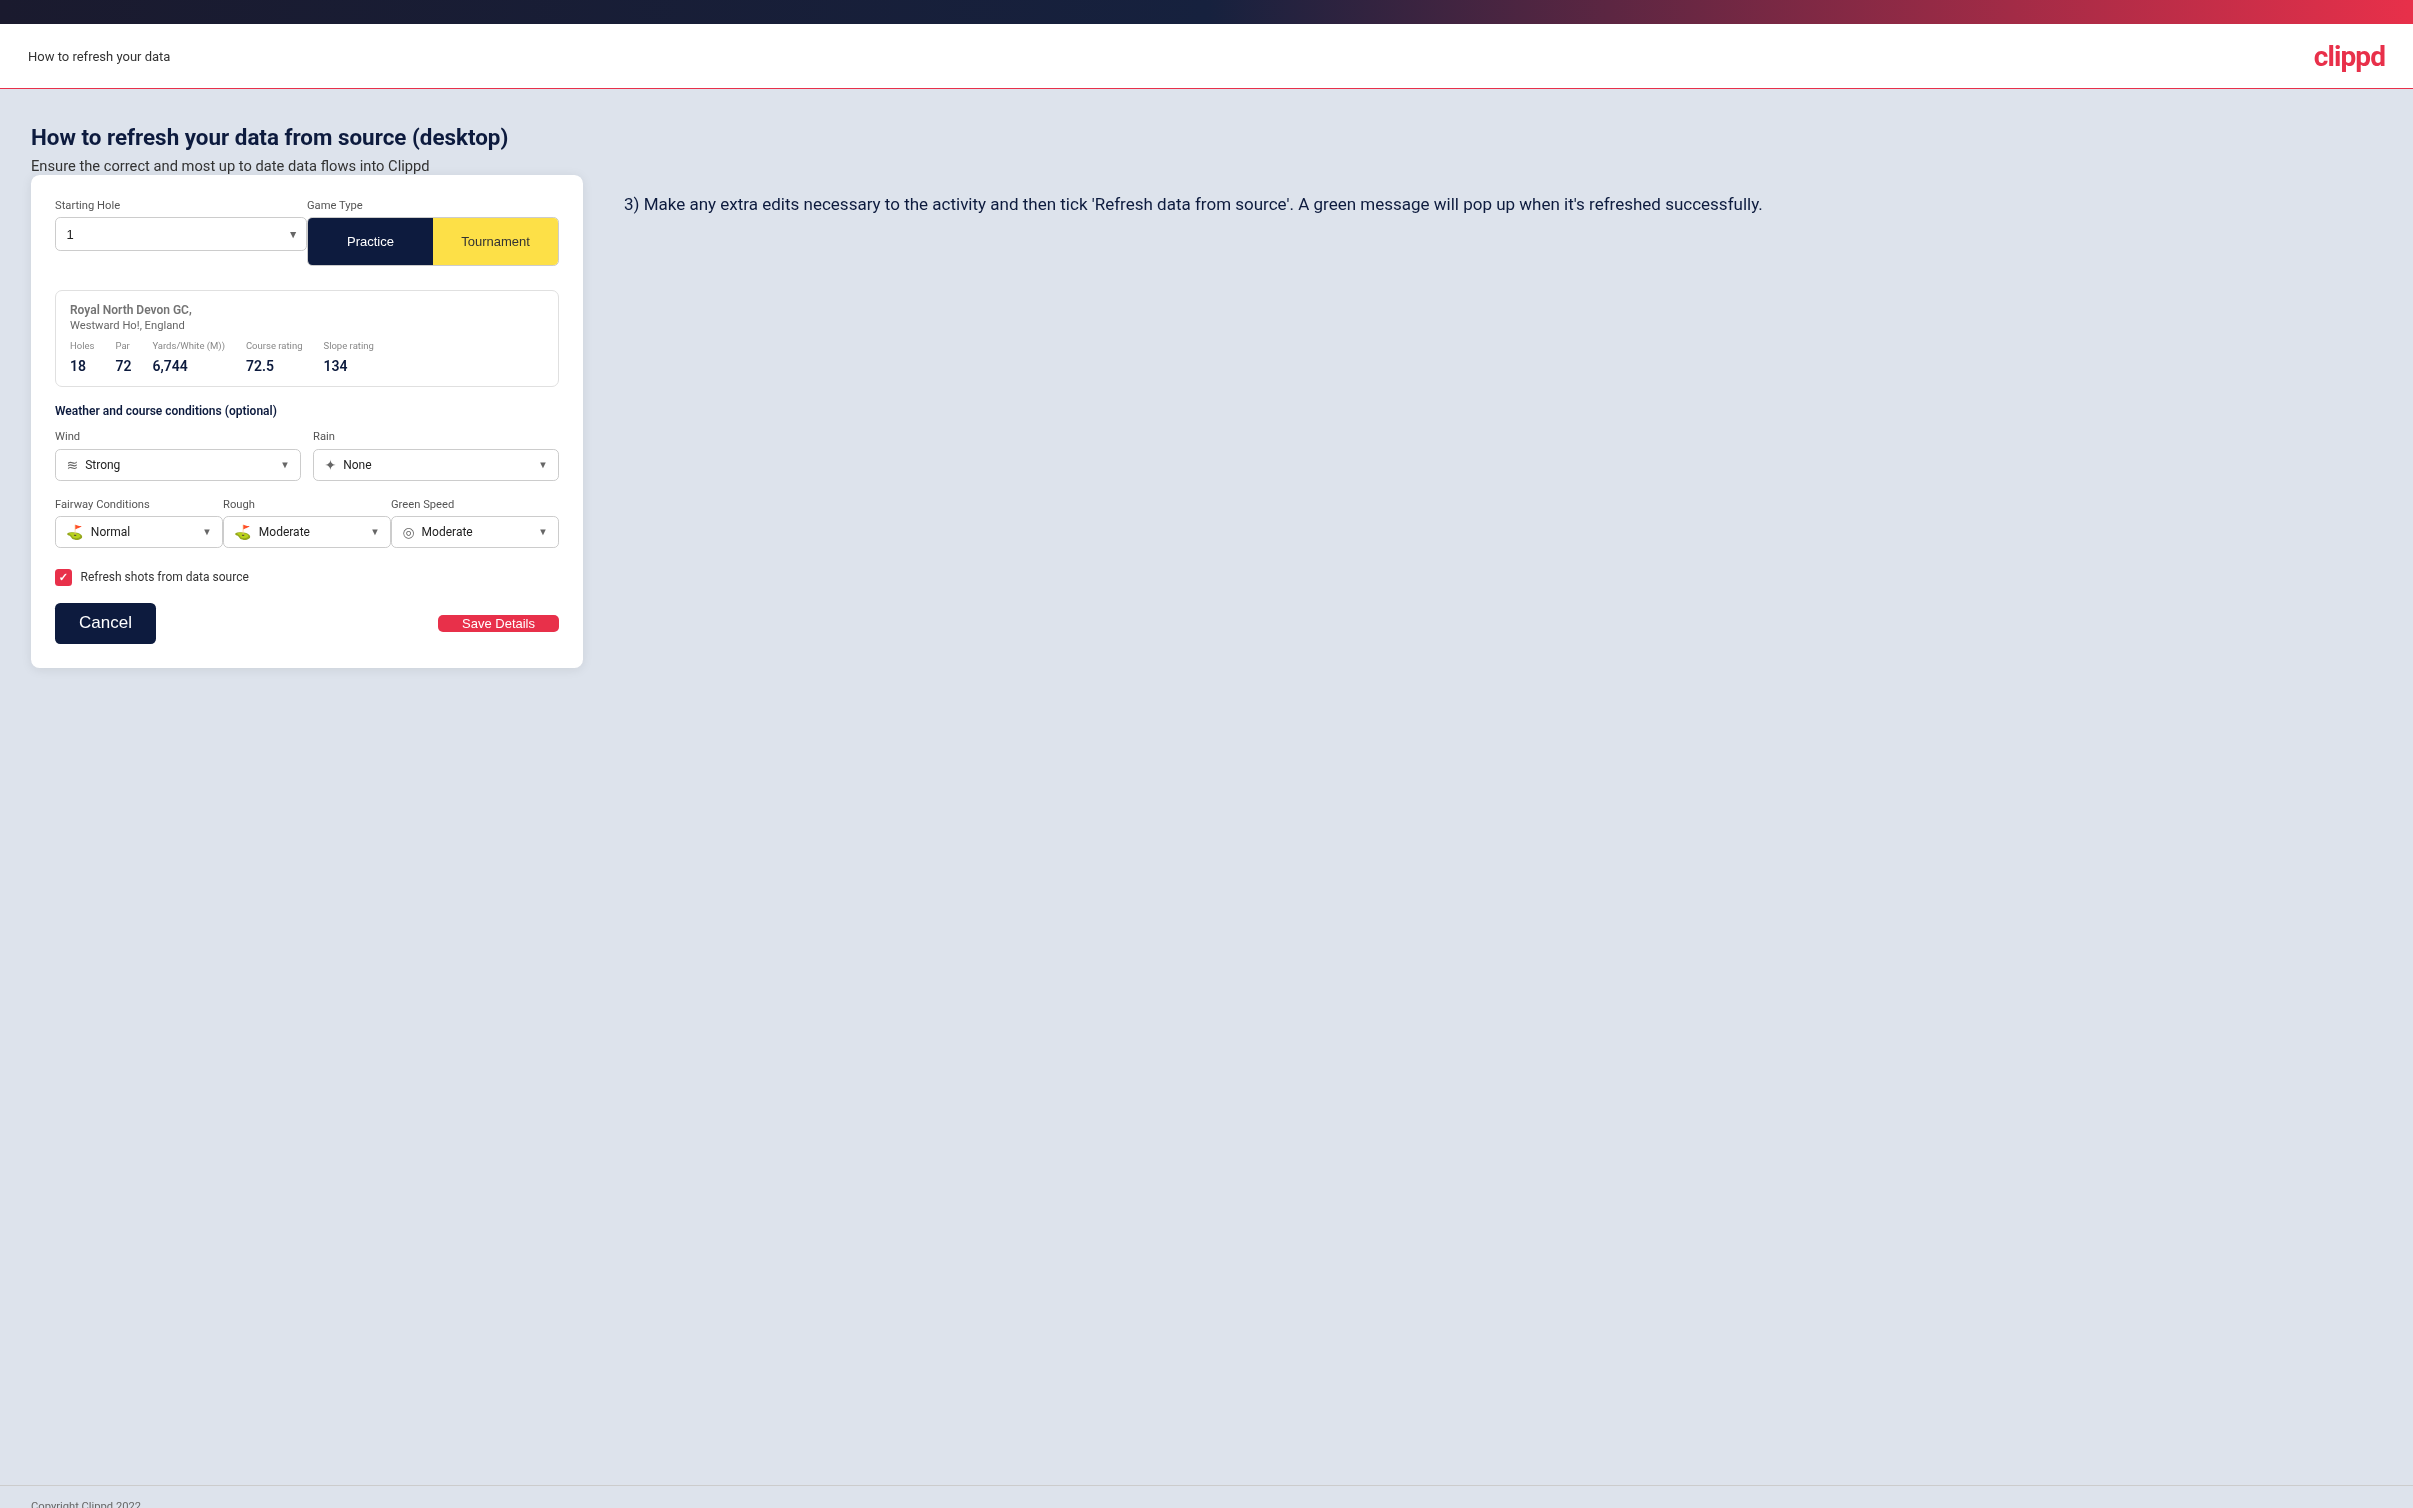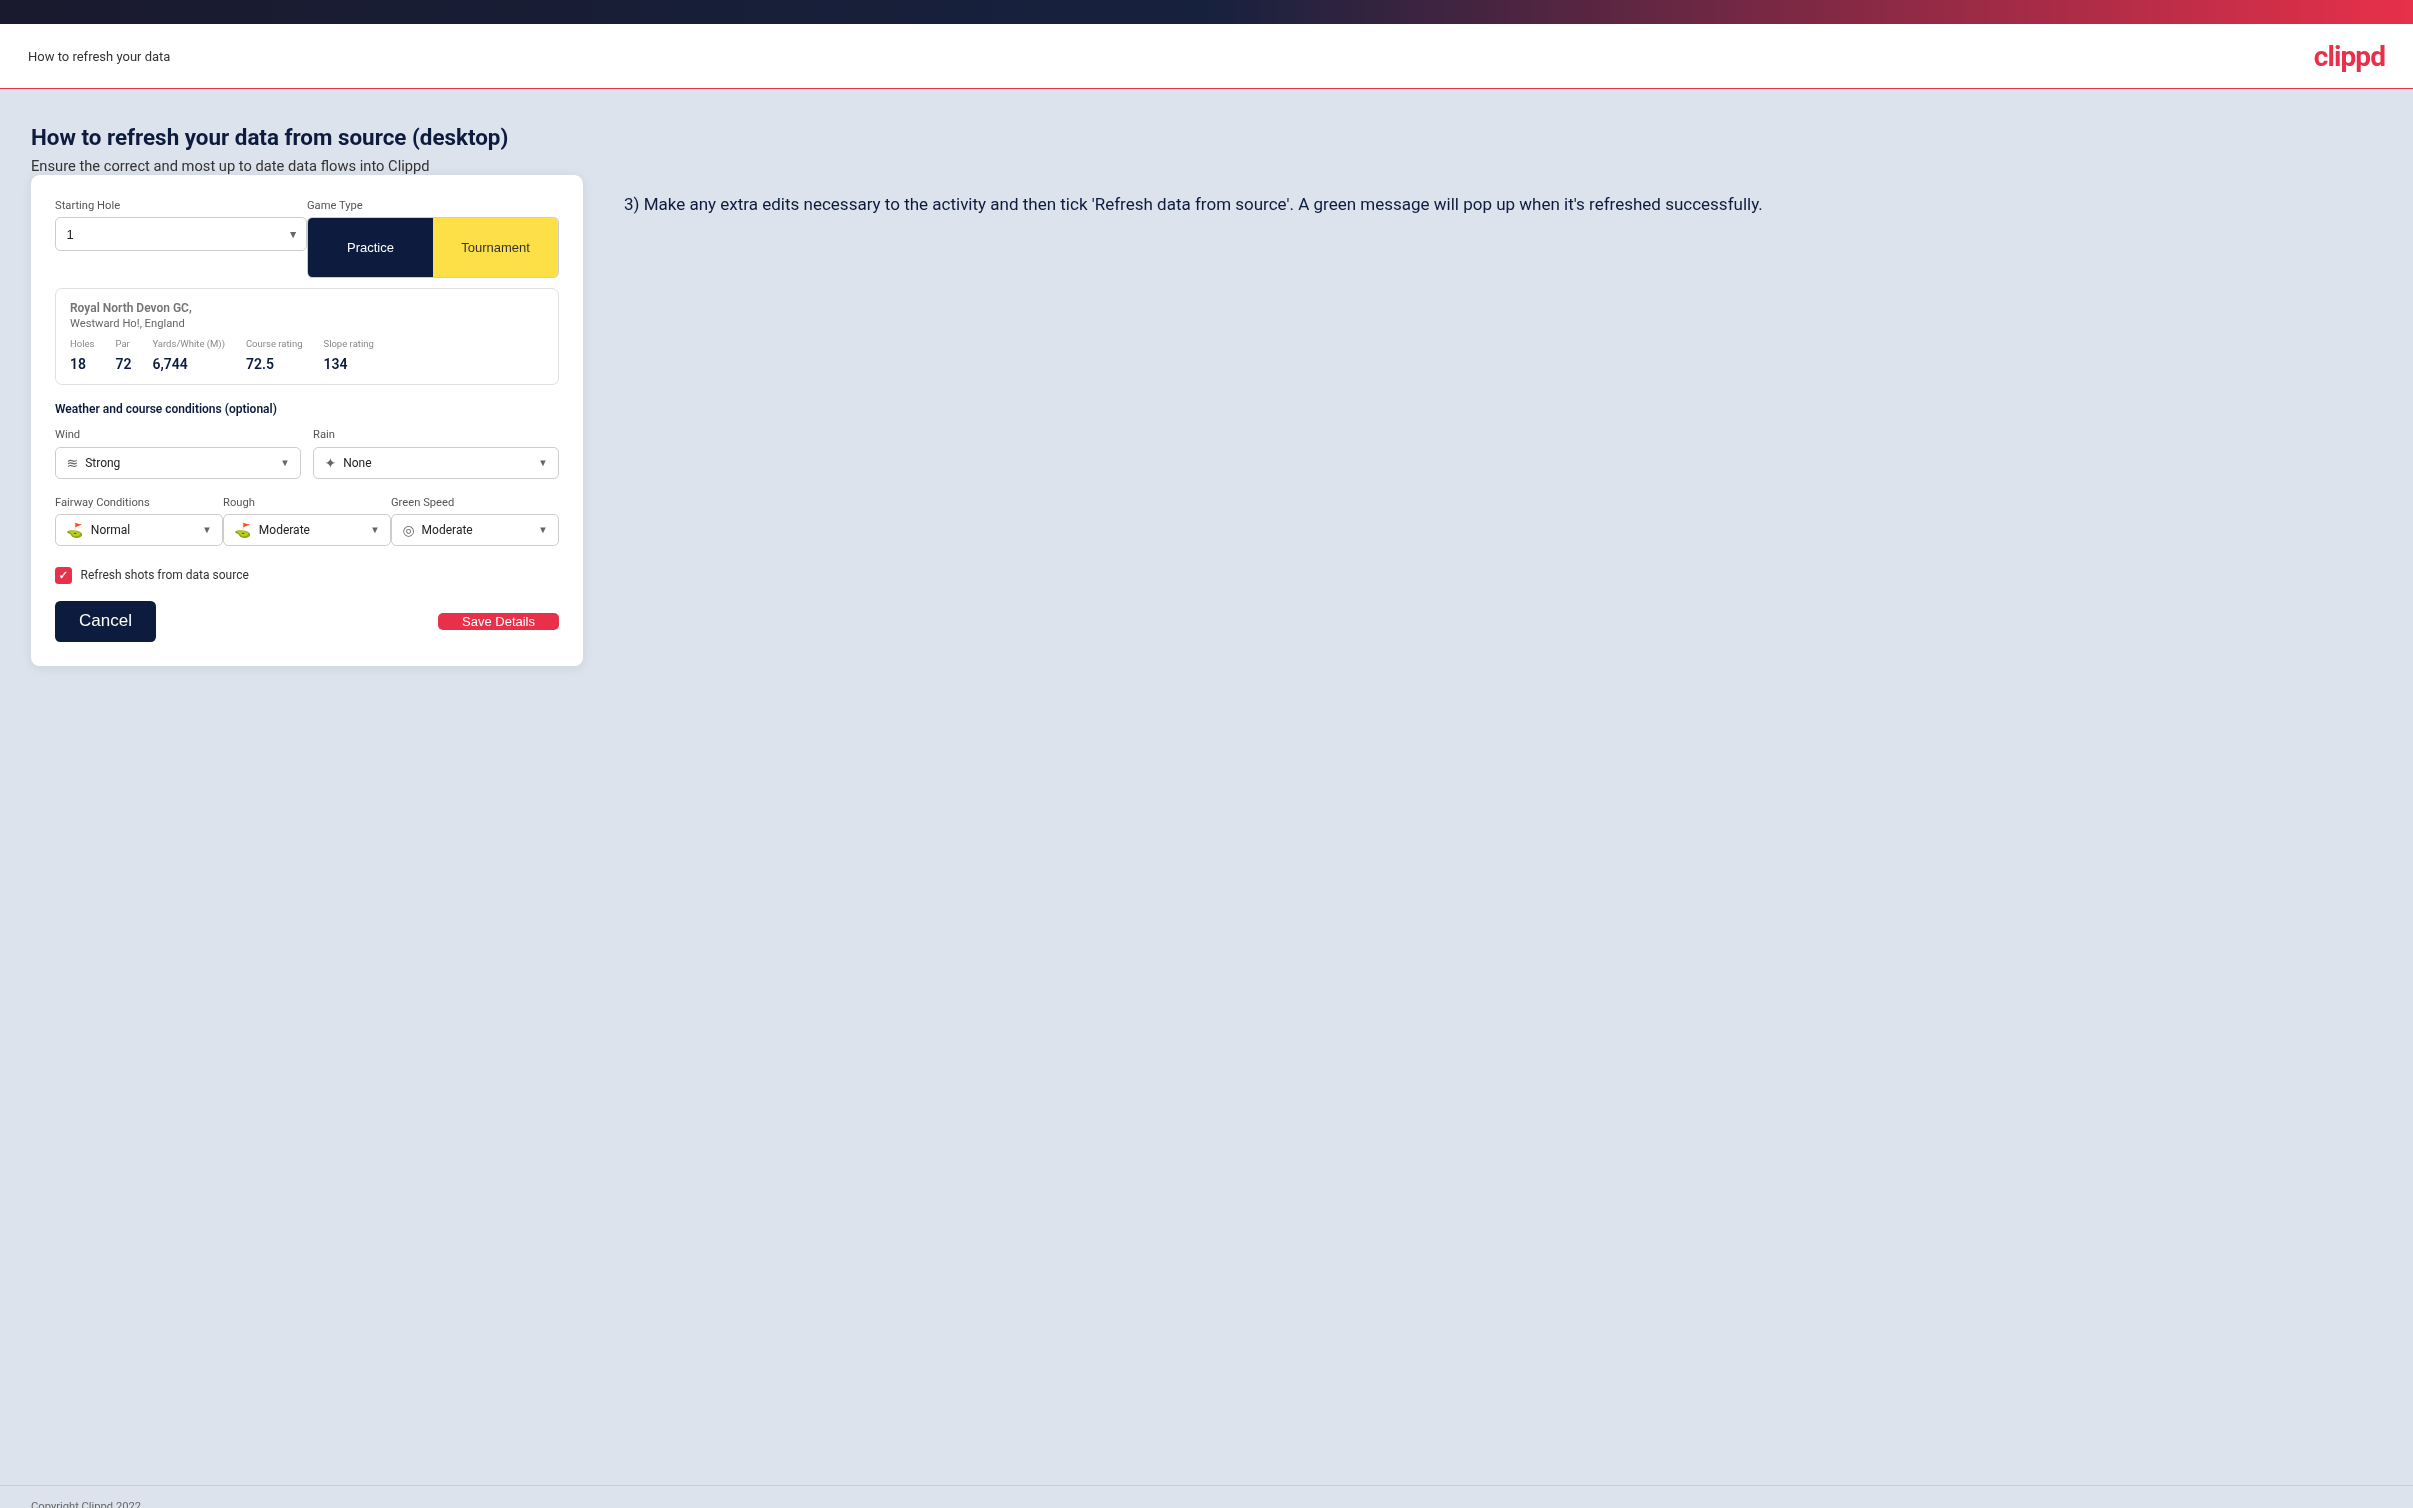--- a/index.html
+++ b/index.html
@@ -60,21 +60,21 @@
       background: #fff;
       border-radius: 8.6px;
       padding: 24px 24px;
       flex: 0 0 552px;
       max-width: 552px;
       box-shadow: 0 1.7px 10.4px rgba(0,0,0,0.08);
     }
 
     .form-row {
       display: flex;
-      margin-bottom: 10px;
+      margin-bottom: 24px;
     }
 
     .form-group {
       flex: 1;
     }
 
     .form-label {
       font-size: 11.2px;
       color: #555;
       margin-bottom: 5.2px;
@@ -113,21 +113,21 @@
 
     .toggle-buttons {
       display: flex;
       border: 0.9px solid #ccc;
       border-radius: 5.2px;
       overflow: hidden;
     }
 
     .toggle-btn {
       flex: 1;
-      padding: 22px;
+      padding: 16px;
       border: none;
       font-size: 13px;
       cursor: pointer;
       transition: background 0.2s;
     }
 
     .toggle-btn.active {
       background: #0d1b3e;
       color: #fff;
     }

